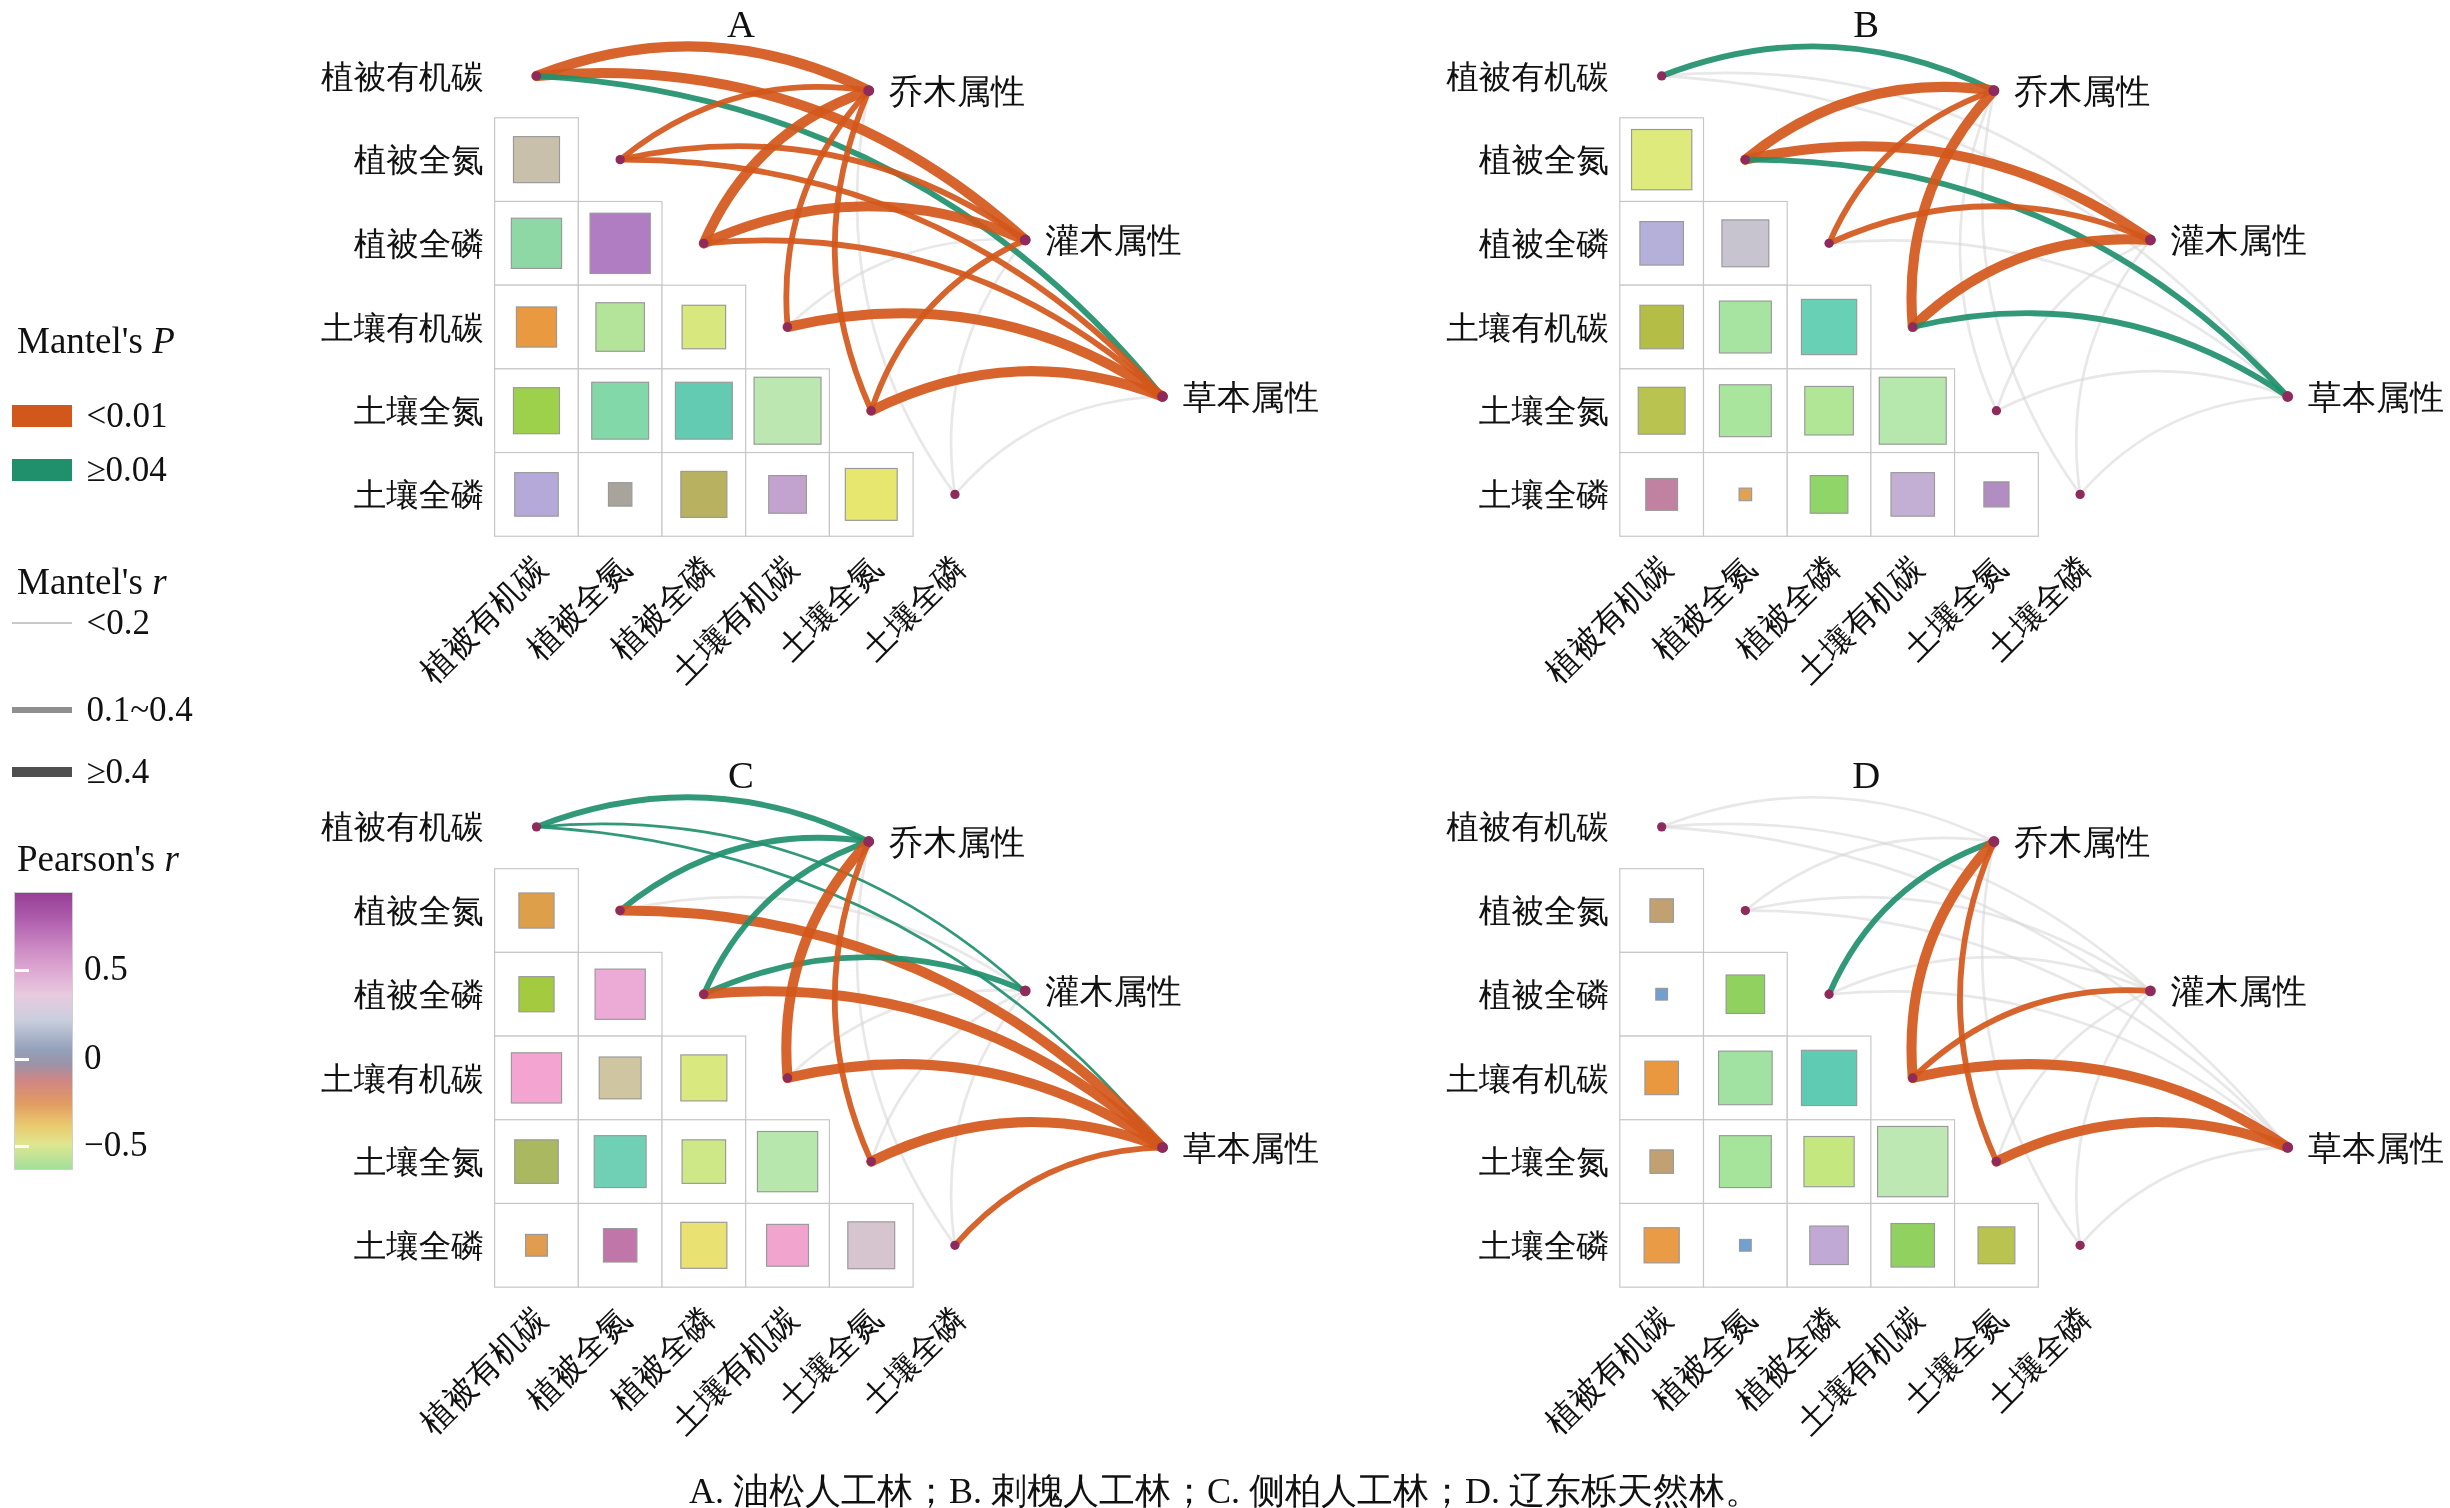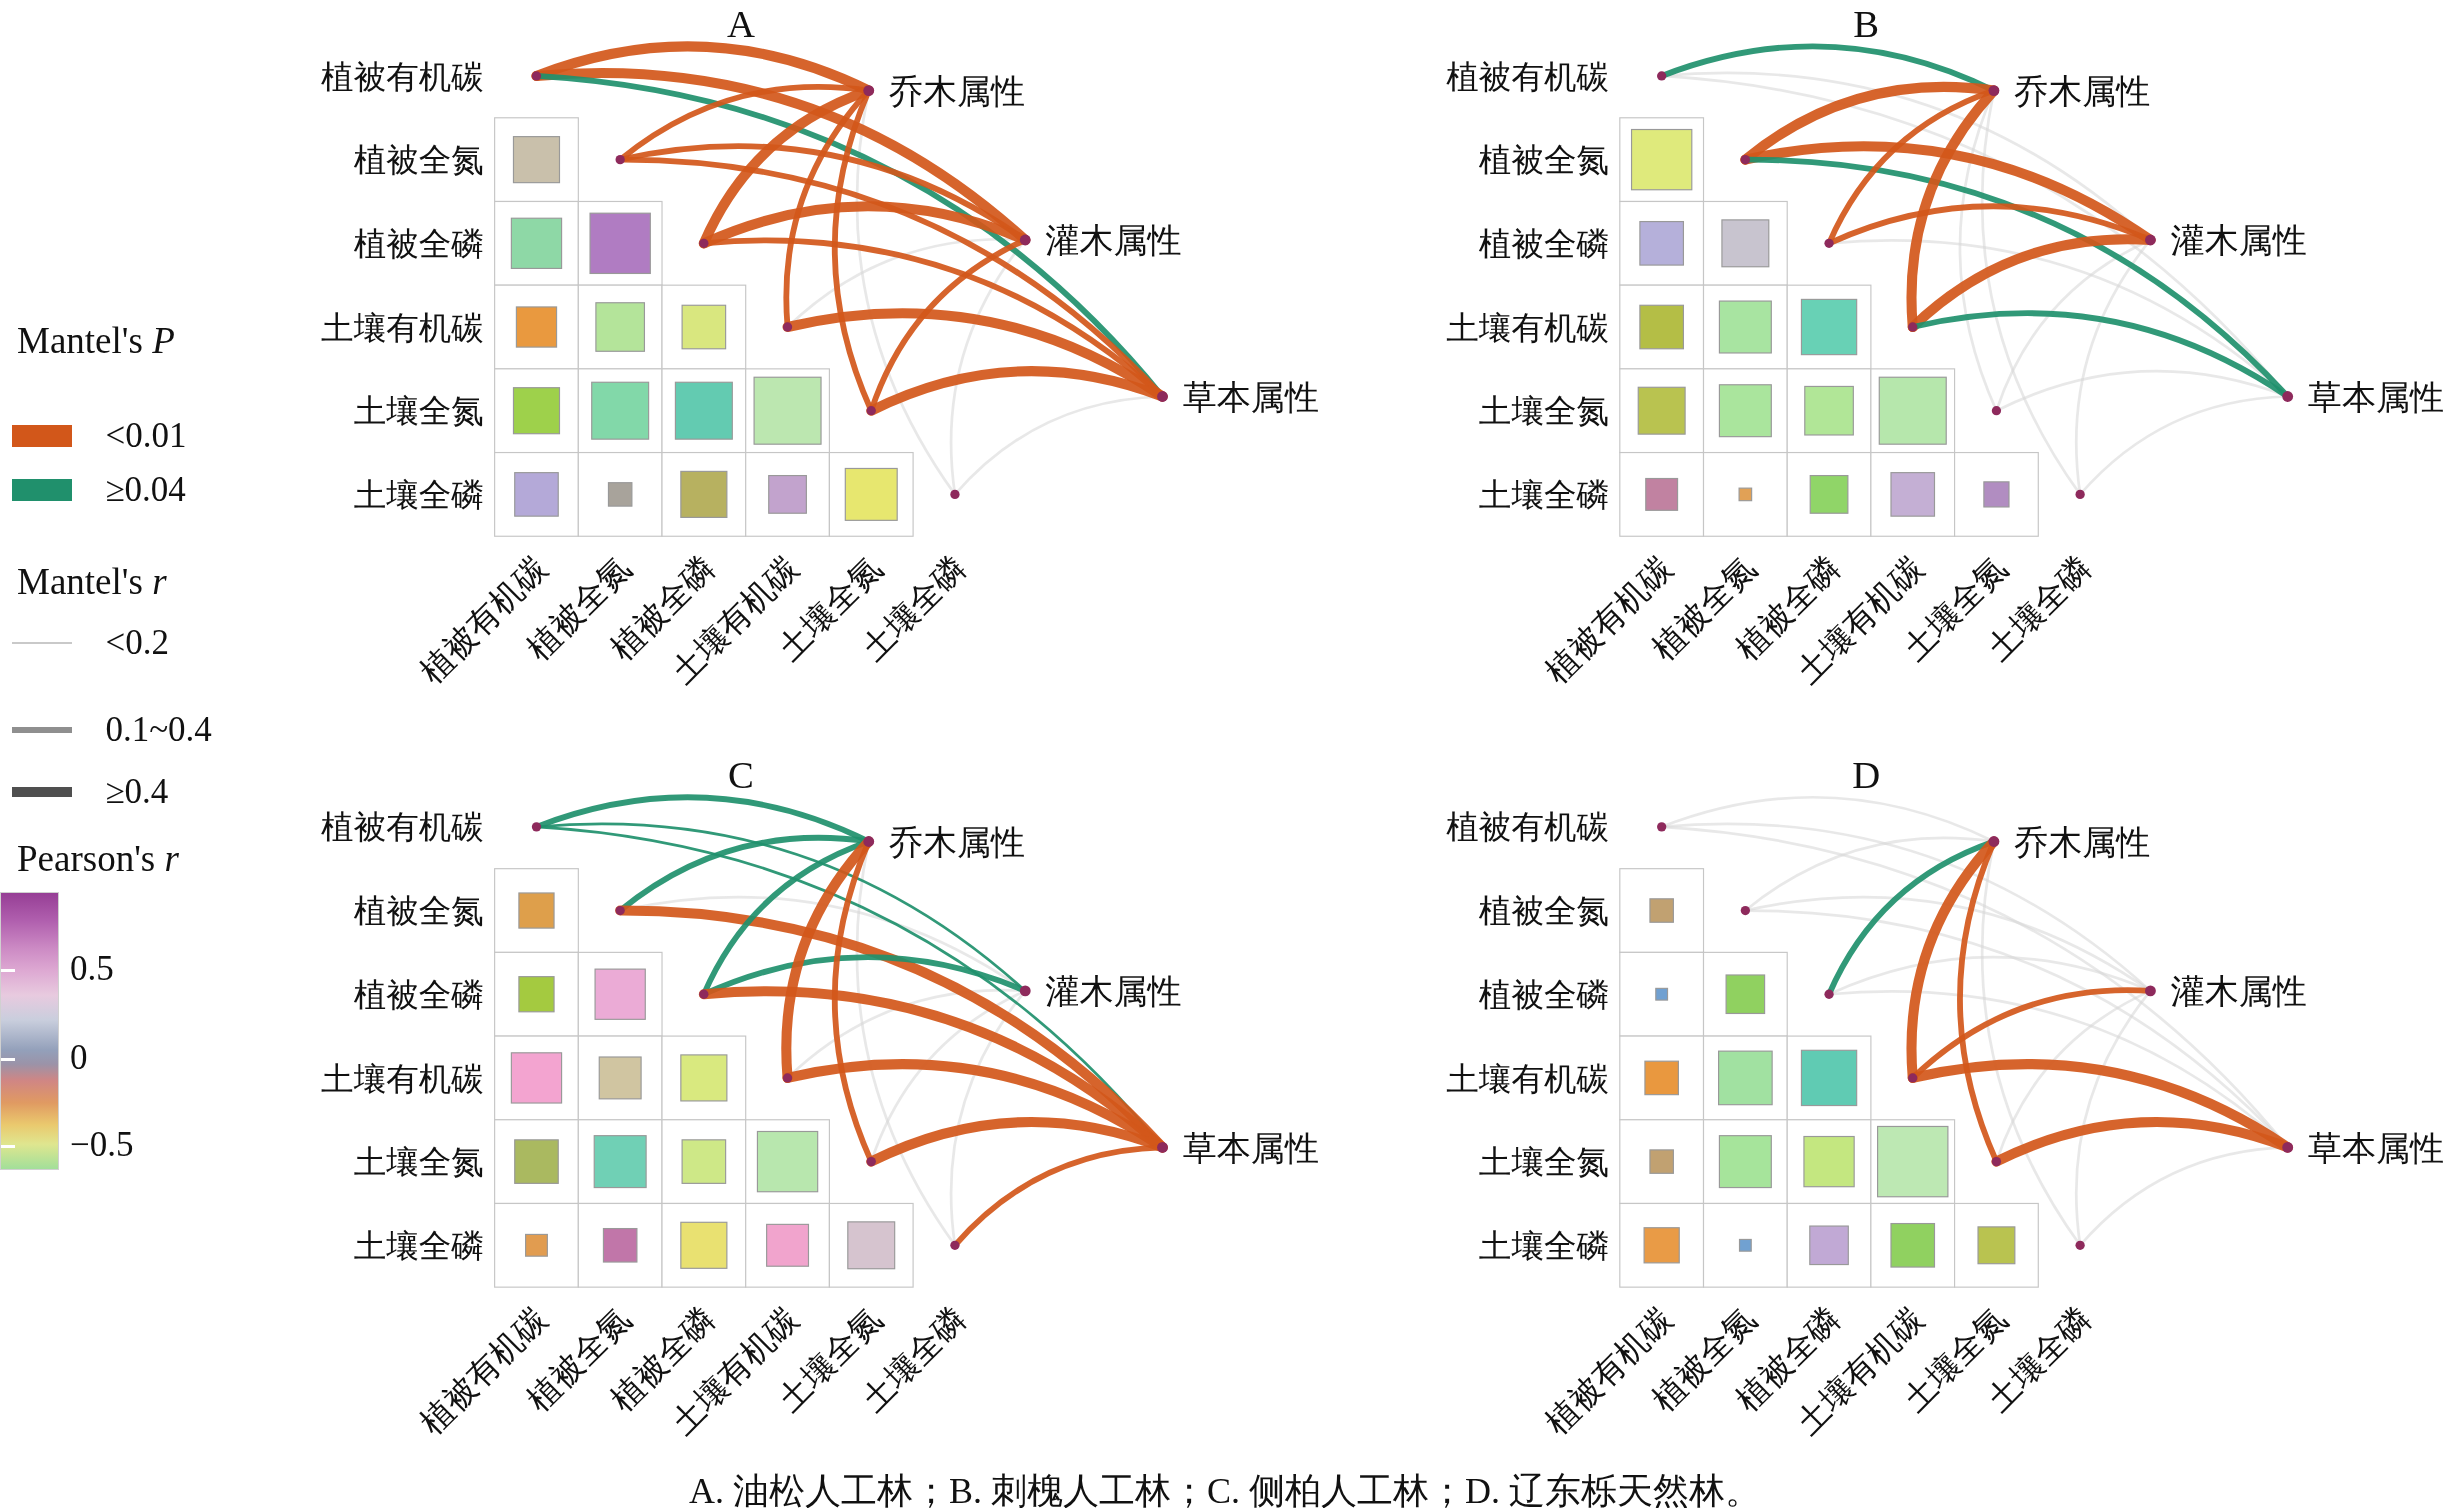--- a/index.html
+++ b/index.html
@@ -1,26 +1,26 @@
 <!DOCTYPE html>
 <html style="font-size:12.4px"><head>
 <meta charset="utf-8">
 <style>
   html,body{margin:0;padding:0;background:#ffffff;}
   #fig{position:relative;width:2450px;height:1508px;background:#ffffff;overflow:hidden;
        font-family:"Liberation Serif","DejaVu Serif",serif;color:#111;}
   #figure-svg{position:absolute;left:0;top:0;}
   .lg-title{position:absolute;left:17px;font-size:37px;white-space:nowrap;text-align:right;}
   .lg-title i{font-style:italic;}
-  .lg-row{position:absolute;left:12.4px;display:flex;align-items:center;gap:33px;height:34px;margin-top:20px;}
+  .lg-row{position:absolute;left:12.4px;display:flex;align-items:center;gap:14px;height:34px;}
   .lg-swatch{width:60px;height:22px;flex:0 0 auto;}
   .lg-linewrap{width:60px;display:flex;align-items:center;flex:0 0 auto;}
   .lg-line{width:60px;}
   .lg-label{font-size:35px;white-space:nowrap;}
-  #colorbar-wrap{position:absolute;left:0;top:892px;width:155px;height:276px;padding-left:15px;}
+  #colorbar-wrap{position:absolute;left:14px;top:892px;width:155px;height:276px;padding-left:15px;}
   #colorbar{position:absolute;left:0;top:0;width:57px;height:276px;border:0.8px solid #d0d0d0;}
   .cb-tick{position:absolute;left:0;width:14px;height:3.1px;background:#ffffff;}
   .cb-label{position:absolute;left:70px;font-size:35px;transform:translateY(-52%);white-space:nowrap;}
   #caption{position:absolute;left:0;top:1467px;width:100%;text-align:center;font-size:36px;}
 </style>
 </head>
 <body>
 
 <div id="fig">
 

